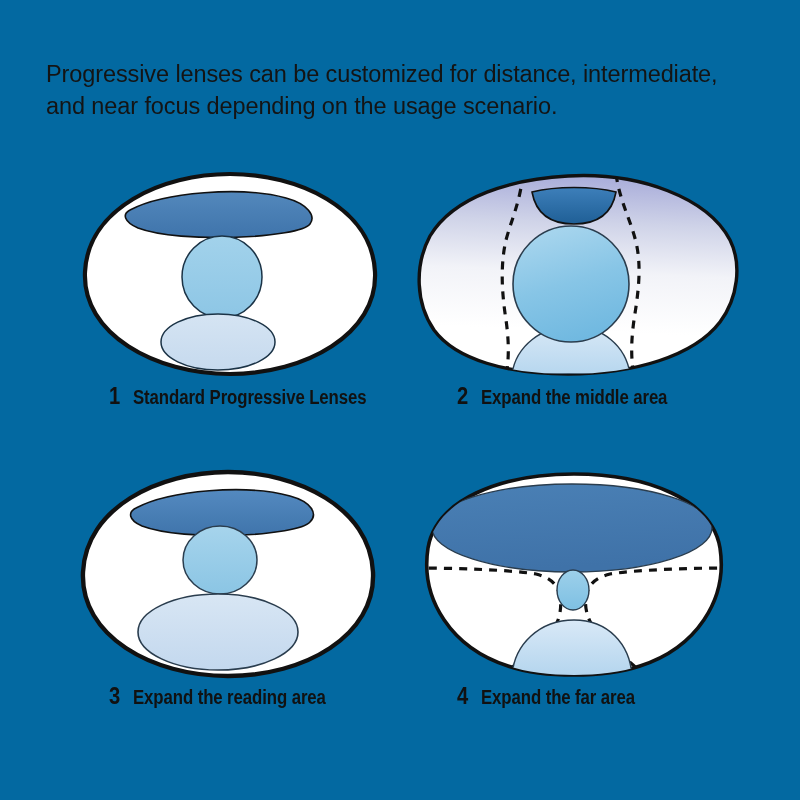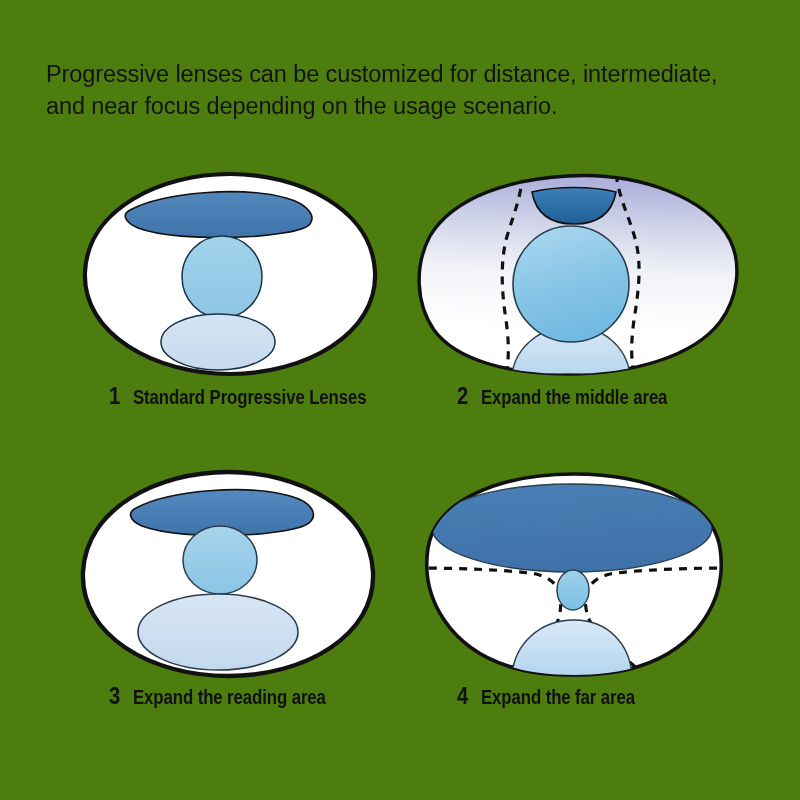--- a/index.html
+++ b/index.html
@@ -10,21 +10,21 @@
     width: 800px;
     height: 800px;
     background: #f7f7f7;
     font-family: "Liberation Sans", sans-serif;
     overflow: hidden;
   }
   #root {
     position: relative;
     width: 800px;
     height: 800px;
-    background: #4d7c0f;
+    background: #0369a1;
   }
 
   
   .headline {
     position: absolute;
     left: 46px;
     top: 58px;
     width: 716px;
     font-family: "Liberation Sans", sans-serif;
     font-size: 23.5px;

